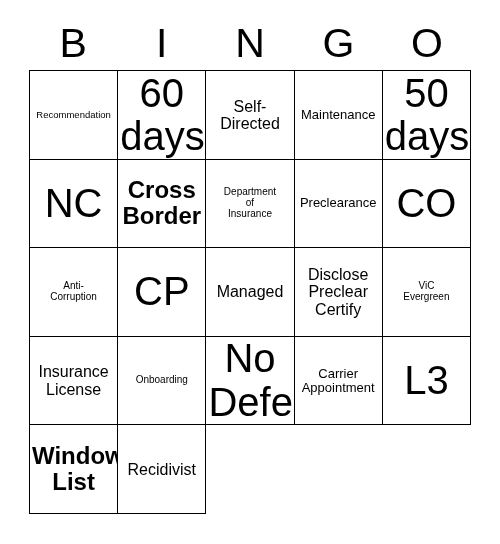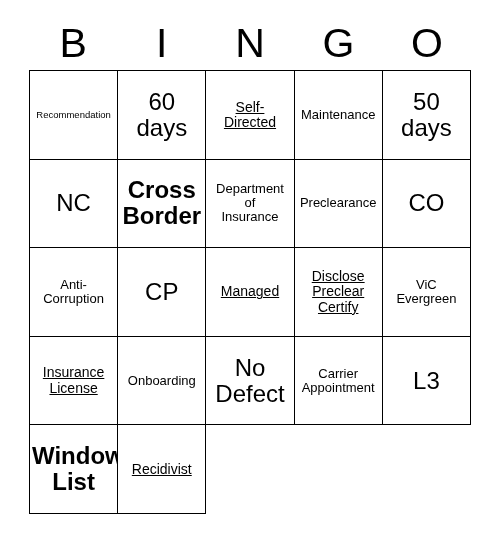--- a/index.html
+++ b/index.html
@@ -70,24 +70,24 @@
   .cell-text {
     display: block;
     width: 100%;
     line-height: 1.08;
     white-space: pre-line;
     word-break: normal;
   }
   
   .sz-xs .cell-text { font-size: 9.5px; }
   .sz-s  .cell-text { font-size: 13px; }
-  .sz-m  .cell-text { font-size: 13px; }
-  .sz-l  .cell-text { font-size: 14px; text-decoration: underline; }
+  .sz-m  .cell-text { font-size: 10px; }
+  .sz-l  .cell-text { font-size: 16px; }
   .sz-xl .cell-text { font-size: 24px; font-weight: bold; }
-  .sz-xxl .cell-text { font-size: 24px; }
+  .sz-xxl .cell-text { font-size: 40px; }
 </style>
 </head>
 <body>
 
 <div id="card">
 
   <div id="header-row">
     <div class="header-cell">B</div>
     <div class="header-cell">I</div>
     <div class="header-cell">N</div>

